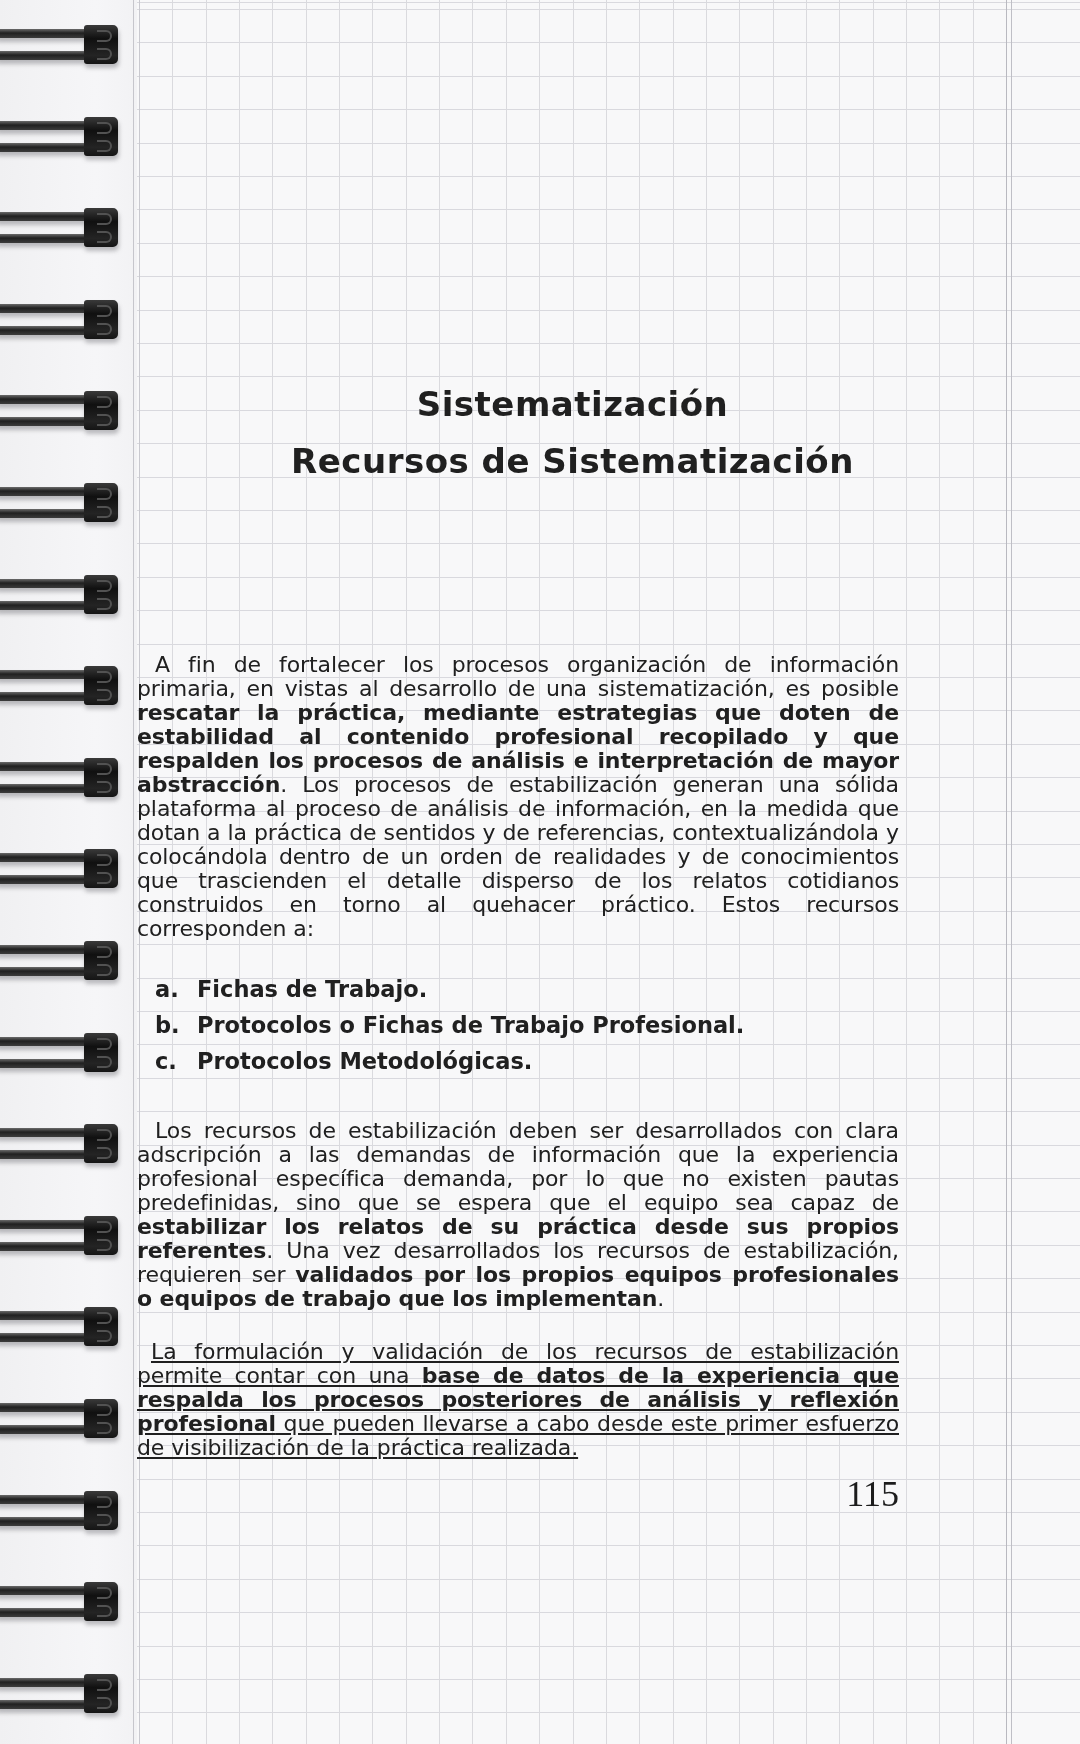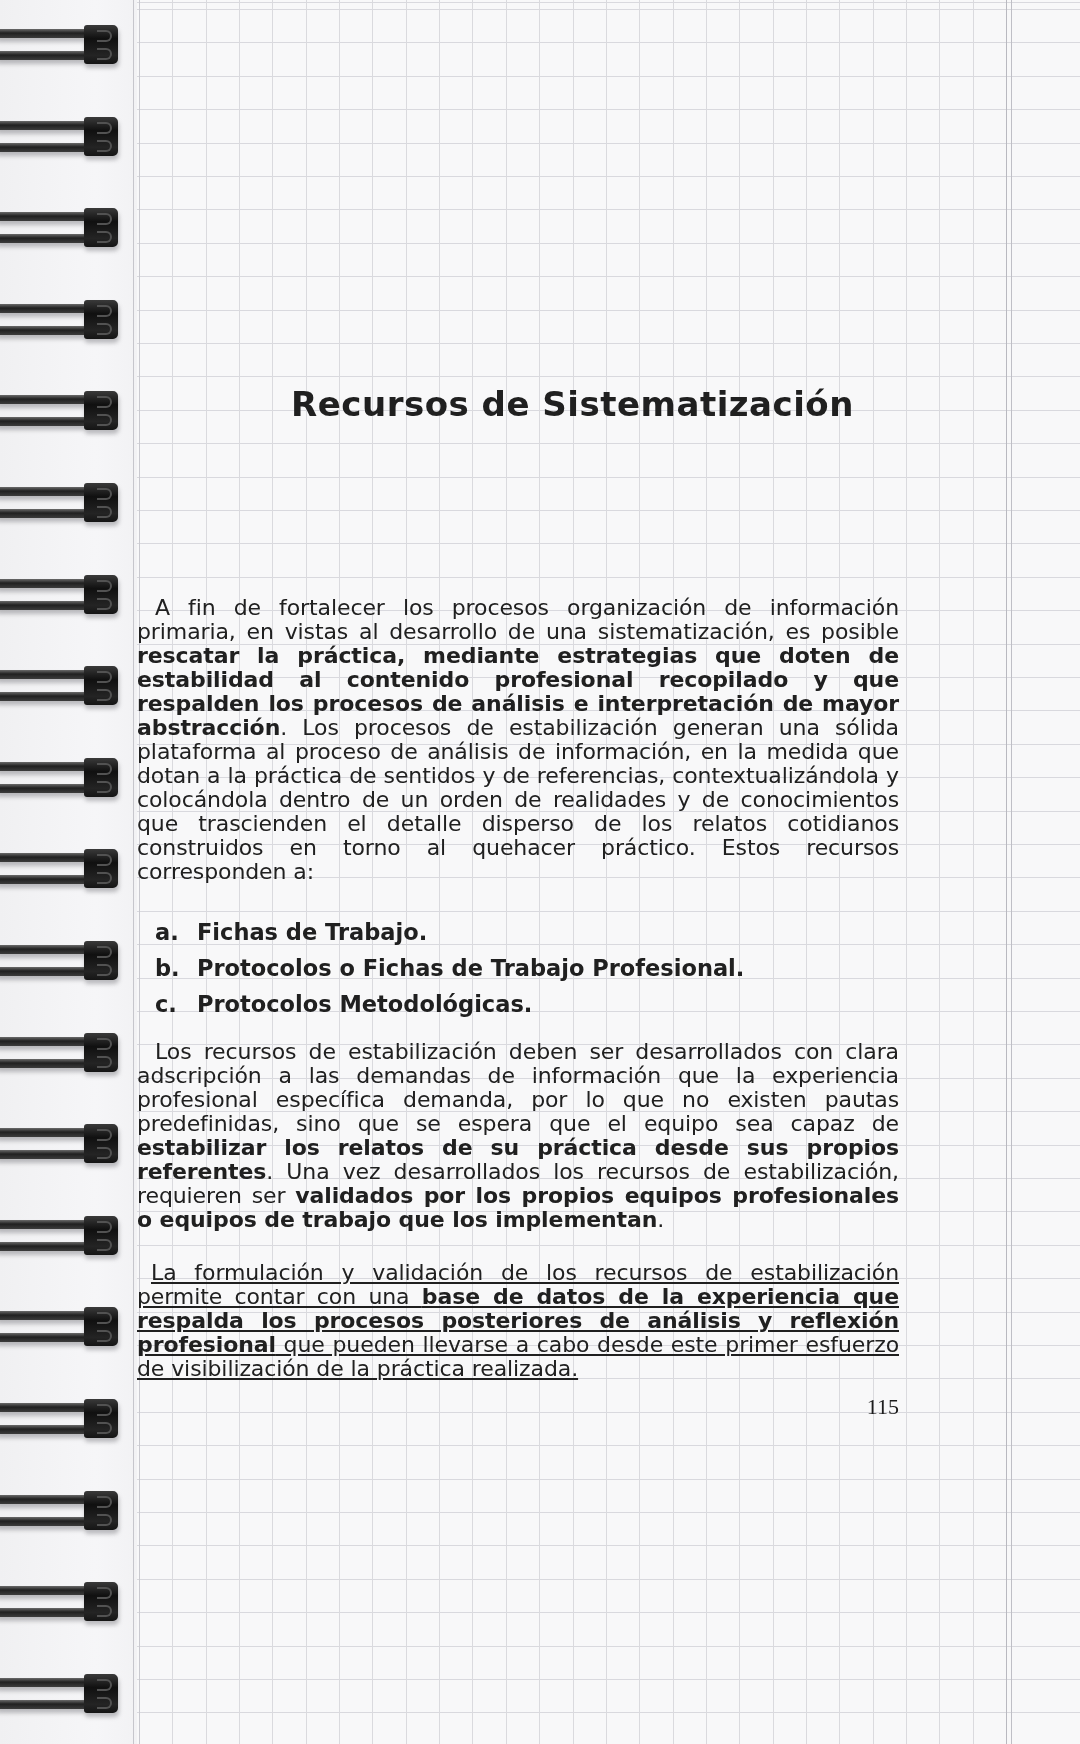--- a/index.html
+++ b/index.html
@@ -60,29 +60,29 @@
   }
   .titles{
     width:871px;text-align:center;font-weight:bold;
     font-size:34px;line-height:57px;letter-spacing:0.5px;
   }
   .body-par{
     margin:0;font-size:22px;line-height:24px;
     text-align:justify;letter-spacing:-0.1px;
   }
   .p1{margin-top:163px;text-indent:18px;}
-  .p2{margin-top:18px;text-indent:18px;}
+  .p2{margin-top:40px;text-indent:18px;}
   .p3{margin-top:29px;text-indent:14px;text-decoration:underline;}
   .b{font-weight:bold;}
   .list{margin:30px 0 0 18px;font-weight:bold;font-size:22.5px;line-height:36px;}
   .li{display:flex;}
   .li .marker{width:42px;flex:0 0 auto;}
   .pagenum{
     margin-top:13px;text-align:right;
-    font-family:"Liberation Serif",serif;font-size:22px;color:#1c1c1c;
+    font-family:"Liberation Serif",serif;font-size:36px;color:#1c1c1c;
   }
 </style>
 </head>
 <body>
 
 <div>
   <div class="paper"></div>
   <div class="left-shade"></div>
   <div class="vlines"></div>
   <div class="edge-left"></div>
@@ -238,20 +238,21 @@
         <div class="rod r2"></div>
         <div class="blockclip">
           <div class="hook h1"></div>
           <div class="hook h2"></div>
         </div>
       </div>
     </div>
 
   <div class="content">
     <div class="titles">
+      <div>Sistematización</div>
       <div>Recursos de Sistematización</div>
     </div>
 
     <p class="body-par p1"><span>A fin de fortalecer los procesos organización de información primaria, en vistas al desarrollo de una sistematización, es posible </span><span class="b">rescatar la práctica, mediante estrategias que doten de estabilidad al contenido profesional recopilado y que respalden los procesos de análisis e interpretación de mayor abstracción</span><span>. Los procesos de estabilización generan una sólida plataforma al proceso de análisis de información, en la medida que dotan a la práctica de sentidos y de referencias, contextualizándola y colocándola dentro de un orden de realidades y de conocimientos que trascienden el detalle disperso de los relatos cotidianos construidos en torno al quehacer práctico. Estos recursos corresponden a:</span></p>
 
     <div class="list">
       <div class="li">
         <span class="marker">a.</span>
         <span>Fichas de Trabajo.</span>
       </div>

